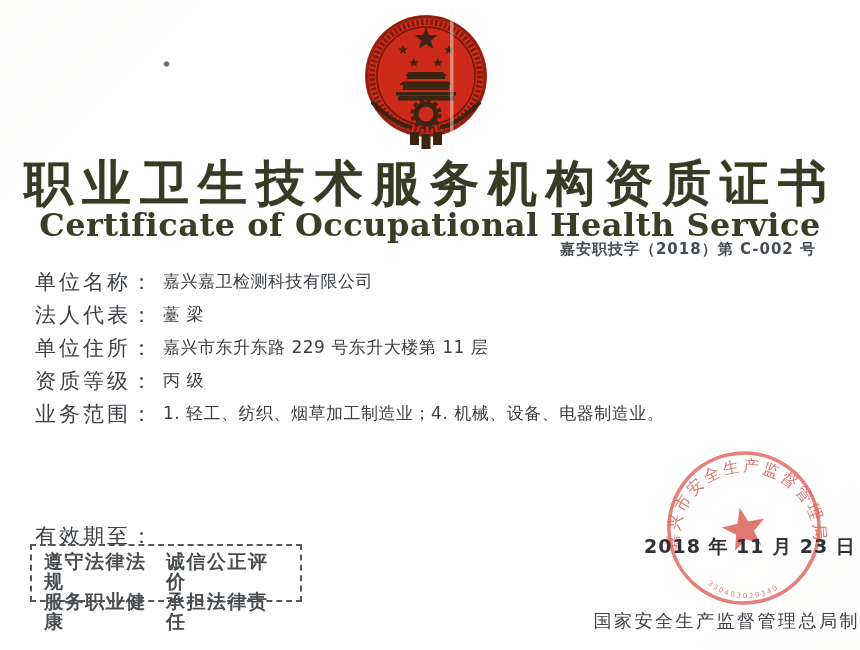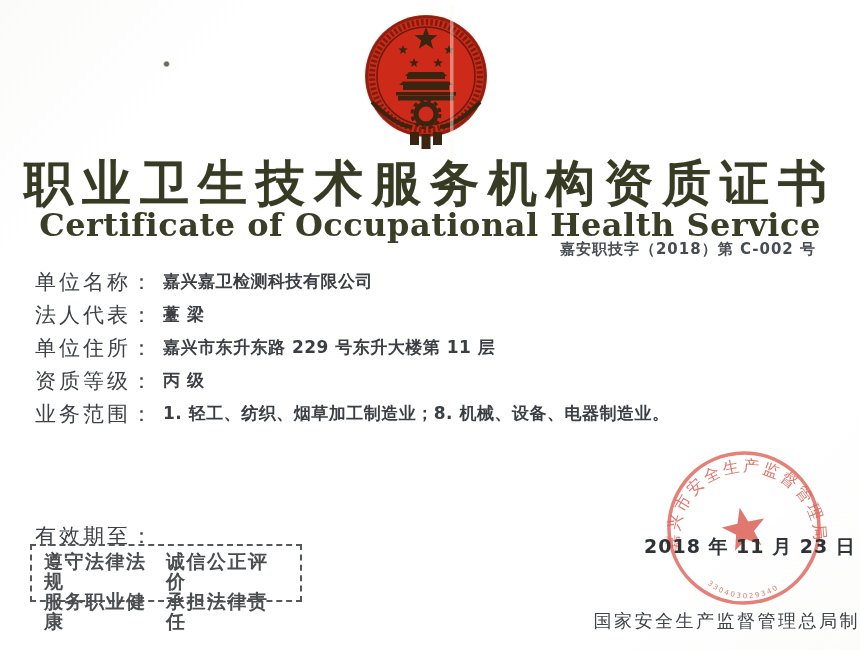--- a/index.html
+++ b/index.html
@@ -27,21 +27,21 @@
     position:absolute; top:240px; right:44px; font-size:15px; font-weight:bold;
     color:#474d53; letter-spacing:1px; white-space:nowrap;
   }
   .fields { position:absolute; left:35px; top:268px; width:790px; }
   .field-row { display:flex; align-items:flex-start; height:33px; }
   .field-label {
     font-family:Liberation Serif, serif; font-size:21px;
     letter-spacing:3px; color:#3e4246; width:128px; flex:0 0 128px; white-space:nowrap;
   }
   .field-value {
-    font-size:17px; font-weight:bold; color:#3b3f43; letter-spacing:0.5px;
+    font-size:17px; font-weight:normal; color:#3b3f43; letter-spacing:0.5px;
     padding-top:2px; white-space:nowrap;
   }
   .validity { position:absolute; left:35px; top:479px; display:flex;margin-top:43px; }
   .validity .field-label { width:140px; flex:0 0 140px; }
   .validity .field-value { font-size:18px; padding-top:1px; }
   .seal { position:absolute; left:652px; top:446px; width:184px; height:168px;
     mix-blend-mode:multiply; opacity:.88; }
   .issue-date {
     position:absolute; left:644px; top:534px; font-size:19px; font-weight:bold;
     color:#2f3337; letter-spacing:1px; white-space:nowrap; z-index:5;text-align:right;
@@ -119,21 +119,21 @@
     <div class="field-row">
       <span class="field-label">单位住所：</span>
       <span class="field-value">嘉兴市东升东路 229 号东升大楼第 11 层</span>
     </div>
     <div class="field-row">
       <span class="field-label">资质等级：</span>
       <span class="field-value">丙  级</span>
     </div>
     <div class="field-row">
       <span class="field-label">业务范围：</span>
-      <span class="field-value">1. 轻工、纺织、烟草加工制造业；8. 机械、设备、电器制造业。</span>
+      <span class="field-value">1. 轻工、纺织、烟草加工制造业；4. 机械、设备、电器制造业。</span>
     </div>
   </div>
 
   <div class="validity">
     <span class="field-label">有效期至：</span>
   </div>
 
   <svg class="seal" viewBox="0 0 184 168">
     <defs>
       <path id="sealTopArc" d="M 26,110 A 68,68 0 1 1 158,110"></path>

